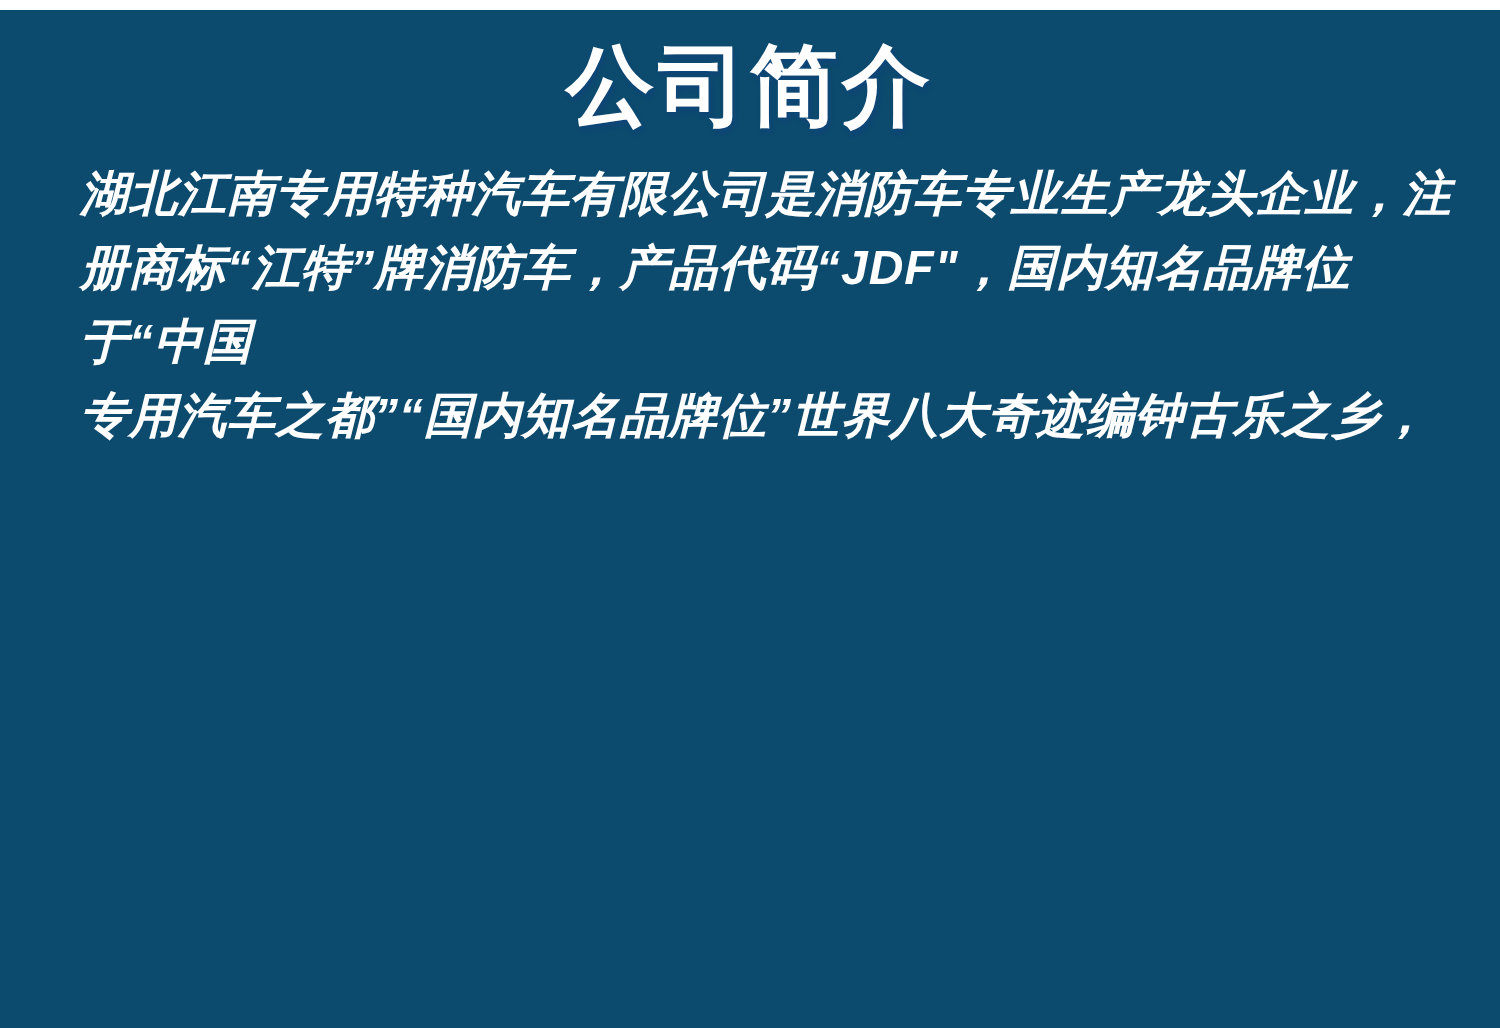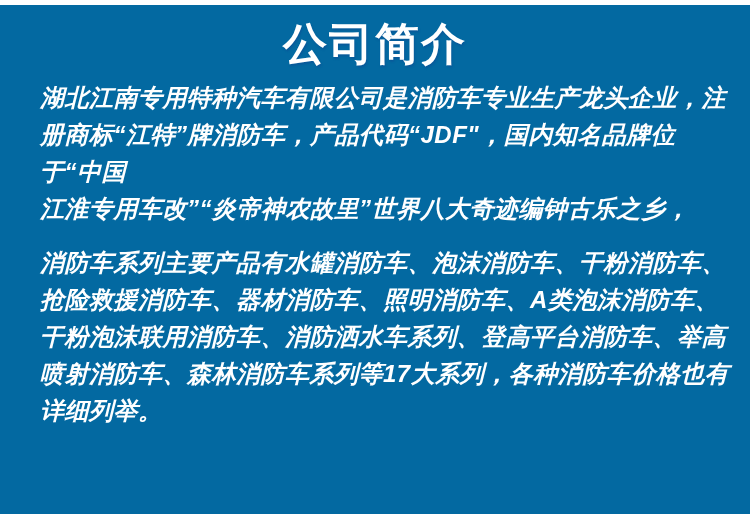--- a/index.html
+++ b/index.html
@@ -13,21 +13,21 @@
     font-family: "Liberation Sans", sans-serif;
     overflow: hidden;
     position: relative;
   }
   .panel {
     position: absolute;
     top: 5px;
     left: 0;
     width: 750px;
     height: 509px;
-    background: #0369a1;
+    background: #0c4a6e;
     overflow: hidden;
   }
   .page-title {
     margin: 0;
     padding-top: 13px;
     text-align: center;
     font-size: 44px;
     line-height: 52px;
     font-weight: 700;
     color: #ffffff;
@@ -60,24 +60,17 @@
 <body>
 
 <div class="panel">
   <h1 class="page-title">公司简介</h1>
 
   <div class="content">
     <div class="para">
       <div class="line">湖北江南专用特种汽车有限公司是消防车专业生产龙头企业，注</div>
       <div class="line">册商标“江特”牌消防车，产品代码“JDF"，国内知名品牌位</div>
       <div class="line">于“中国</div>
-      <div class="line">江淮专用车改”“炎帝神农故里”世界八大奇迹编钟古乐之乡，</div>
+      <div class="line">专用汽车之都”“国内知名品牌位”世界八大奇迹编钟古乐之乡，</div>
     </div>
 
-    <div class="para">
-      <div class="line">消防车系列主要产品有水罐消防车、泡沫消防车、干粉消防车、</div>
-      <div class="line">抢险救援消防车、器材消防车、照明消防车、A类泡沫消防车、</div>
-      <div class="line">干粉泡沫联用消防车、消防洒水车系列、登高平台消防车、举高</div>
-      <div class="line">喷射消防车、森林消防车系列等17大系列，各种消防车价格也有</div>
-      <div class="line">详细列举。</div>
-    </div>
   </div>
 </div>
 
 </body></html>

